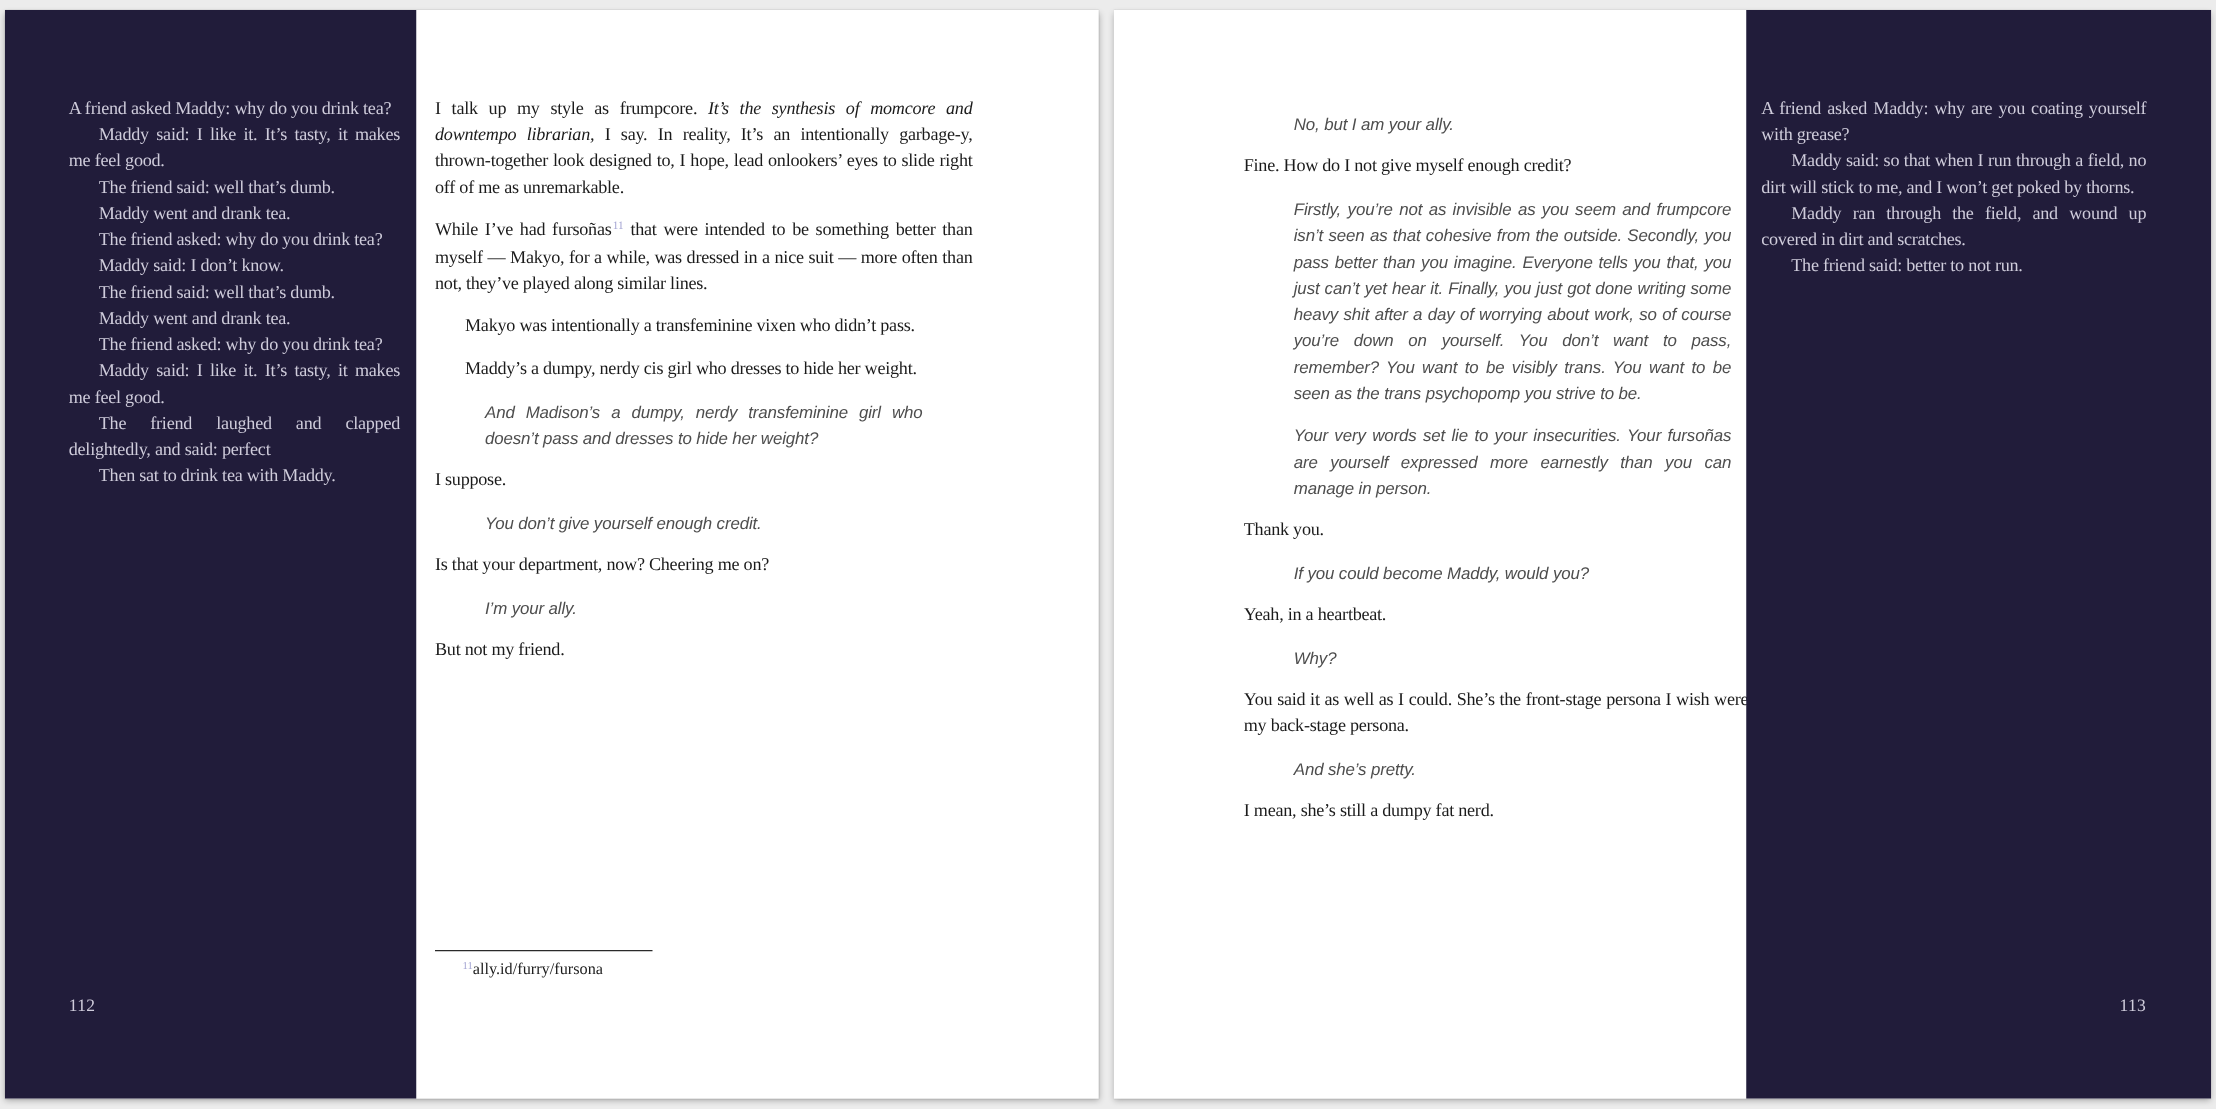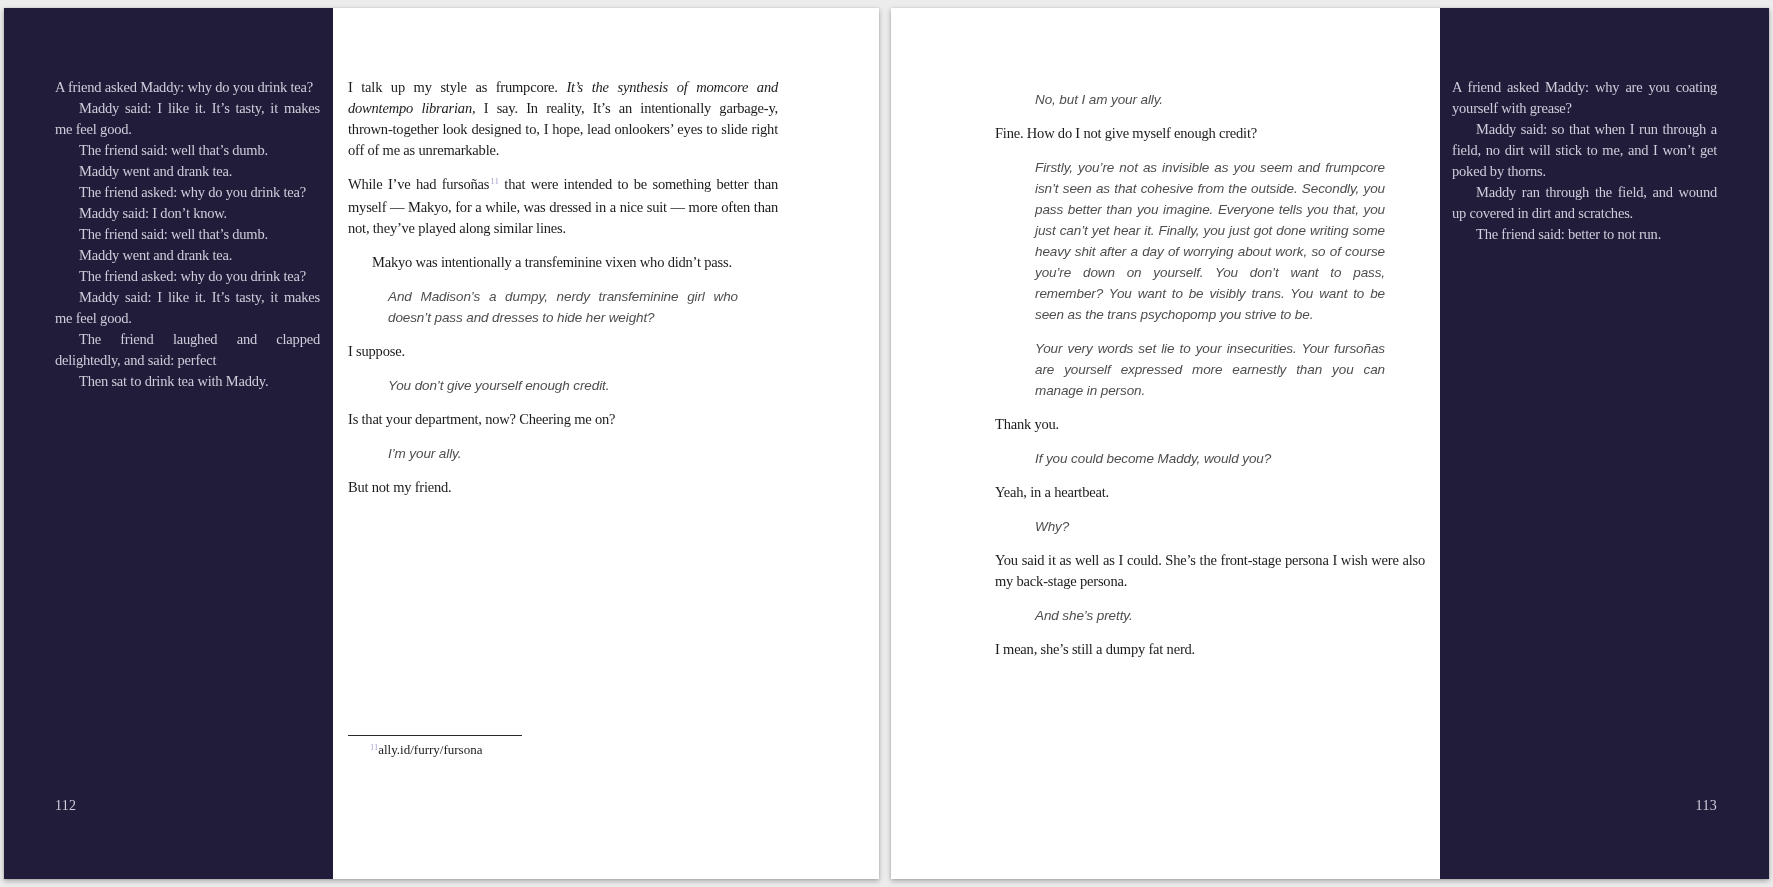--- a/index.html
+++ b/index.html
@@ -33,21 +33,21 @@
   .page-left  { left: 4px;   width: 875px; }
   .page-right { left: 891px; width: 878px; }
 
   .sidebar {
     position: absolute;
     top: 0;
     height: 100%;
     background: var(--sidebar-bg);
   }
   .sidebar-left  { left: 0;  width: 329px; }
-  .sidebar-right { right: 0; width: 329px; }
+  .sidebar-right { right: 0; width: 372px; }
 
   .sidebar-story {
     position: absolute;
     top: 69px;
     font-size: 14.5px;
     line-height: 21px;
     letter-spacing: -0.2px;
     color: var(--sidebar-text);
     text-align: justify;
   }
@@ -99,21 +99,21 @@
     color: var(--footnote-marker);
     position: relative;
     top: -5px;
     letter-spacing: 0;
     margin-left: 1px;
   }
 
   .footnote-area {
     position: absolute;
     left: 344px;
-    top: 727px;
+    top: 752px;
     width: 430px;
   }
   .footnote-rule {
     width: 174px;
     border-top: 1px solid var(--rule-color);
     margin-bottom: 5px;
   }
   .footnote-line {
     padding-left: 22px;
     font-size: 13px;
@@ -147,20 +147,21 @@
           <p class="sb-para indent">Maddy said: I like it. It’s tasty, it makes me feel good.</p>
           <p class="sb-para indent">The friend laughed and clapped delightedly, and said: perfect</p>
           <p class="sb-para indent">Then sat to drink tea with Maddy.</p>
         </div>
       <div class="page-number pn-left">112</div>
     </div>
     <div class="content content-left" id="left-content">
         <p class="para"><span>I talk up my style as frumpcore. </span><span class="it">It’s the synthesis of momcore and downtempo librarian,</span><span> I say. In reality, It’s an intentionally garbage-y, thrown-together look designed to, I hope, lead onlookers’ eyes to slide right off of me as unremarkable.</span></p>
         <p class="para"><span>While I’ve had fursoñas</span><span class="fnref">11</span><span> that were intended to be something better than myself — Makyo, for a while, was dressed in a nice suit — more often than not, they’ve played along similar lines.</span></p>
         <p class="para indent"><span>Makyo was intentionally a transfeminine vixen who didn’t pass.</span></p>
+        <p class="para indent"><span>Maddy’s a dumpy, nerdy cis girl who dresses to hide her weight.</span></p>
         <div class="aside">And Madison’s a dumpy, nerdy transfeminine girl who doesn’t pass and dresses to hide her weight?</div>
         <p class="para"><span>I suppose.</span></p>
         <div class="aside">You don’t give yourself enough credit.</div>
         <p class="para"><span>Is that your department, now? Cheering me on?</span></p>
         <div class="aside">I’m your ally.</div>
         <p class="para"><span>But not my friend.</span></p>
       </div>
     <div class="footnote-area">
       <div class="footnote-rule"></div>
       <div class="footnote-line"><span class="fn-marker">11</span><span>ally.id/furry/fursona</span></div>

